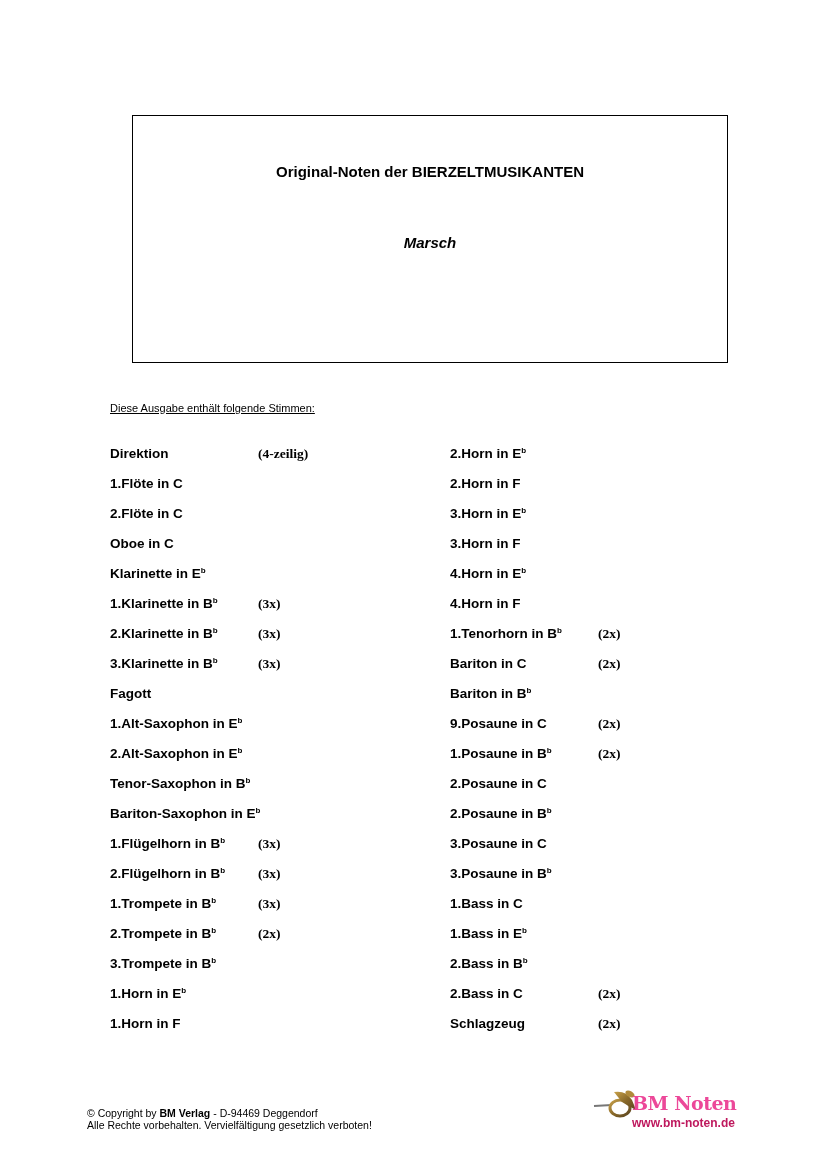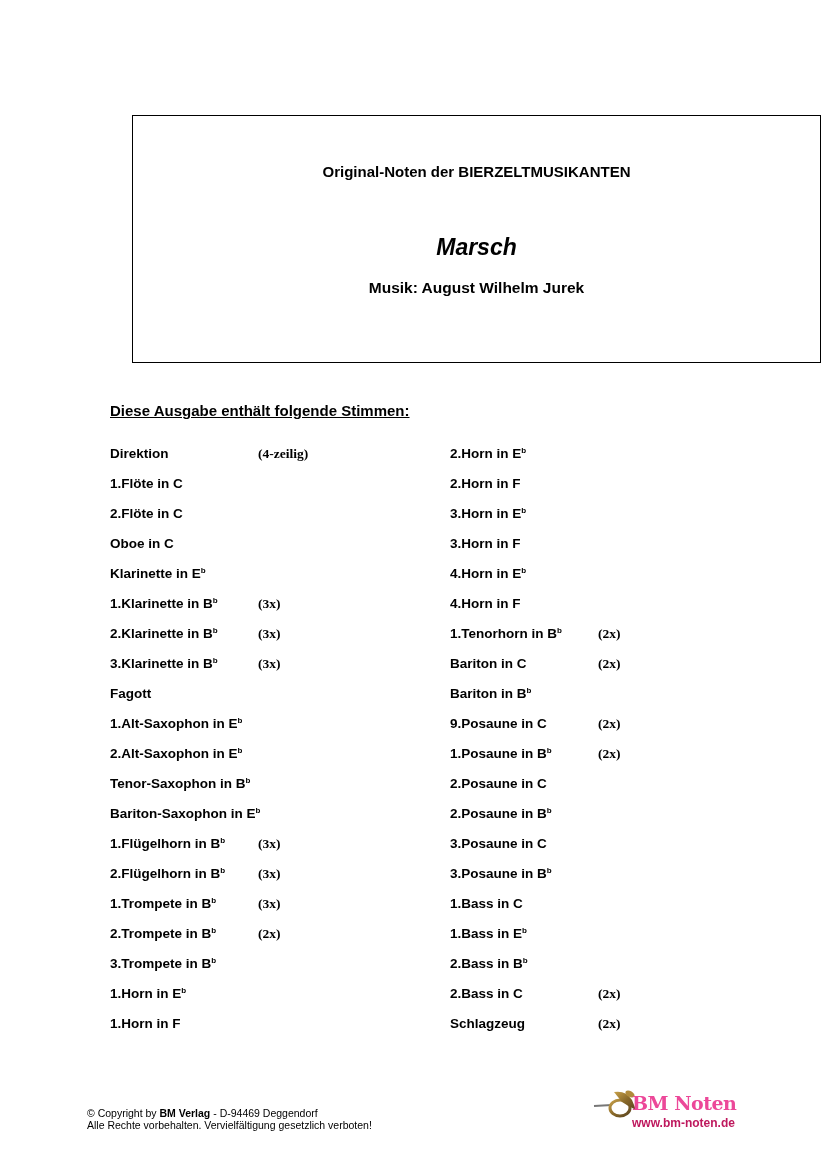--- a/index.html
+++ b/index.html
@@ -12,21 +12,21 @@
       height: 1169px;
       position: relative;
       overflow: hidden;
       font-family: "Liberation Sans", sans-serif;
       color: #000;
     }
     .title-box {
       position: absolute;
       left: 132px;
       top: 115px;
-      width: 689px;
+      width: 596px;
       height: 248px;
       border: 1px solid #000;
       box-sizing: border-box;
       text-align: center;
     }
     .publisher-line {
       position: absolute;
       left: 0; right: 0;
       top: 47px;
       font-size: 15px;
@@ -39,21 +39,21 @@
       font-size: 26px;
       font-weight: bold;
       text-decoration: underline;
       text-decoration-thickness: 2px;
       text-underline-offset: 3px;
     }
     .subtitle {
       position: absolute;
       left: 0; right: 0;
       top: 118px;
-      font-size: 23px;
+      font-size: 15px;
       font-weight: bold;
       font-style: italic;
     }
     .composer {
       position: absolute;
       left: 0; right: 0;
       top: 163px;
       font-size: 15.5px;
       font-weight: bold;
     }
@@ -61,22 +61,22 @@
       position: absolute;
       left: 0; right: 0;
       top: 183px;
       font-size: 15.5px;
       font-weight: bold;
     }
     .section-heading {
       position: absolute;
       left: 110px;
       top: 402px;
-      font-size: 15px;
-      font-weight: bold;
+      font-size: 11px;
+      font-weight: normal;
       text-decoration: underline;
     }
     .parts-col {
       position: absolute;
       top: 446px;
     }
     .parts-col.left { left: 110px; }
     .parts-col.right { left: 450px; }
     .part-row {
       height: 30px;
@@ -143,21 +143,20 @@
       font-weight: bold;
       color: #be185d;
     }
   </style>
 </head>
 <body>
 
 <div class="title-box">
   <div class="publisher-line">Original-Noten der BIERZELTMUSIKANTEN</div>
   <div class="subtitle">Marsch</div>
-  <div class="composer">Musik: August Wilhelm Jurek</div>
 </div>
 
 <div class="section-heading">Diese Ausgabe enthält folgende Stimmen:</div>
 
 <div class="parts-col left">
     <div class="part-row">
       <span class="part-name"><span>Direktion</span></span>
       <span class="part-count">(4-zeilig)</span>
     </div>
     <div class="part-row">

